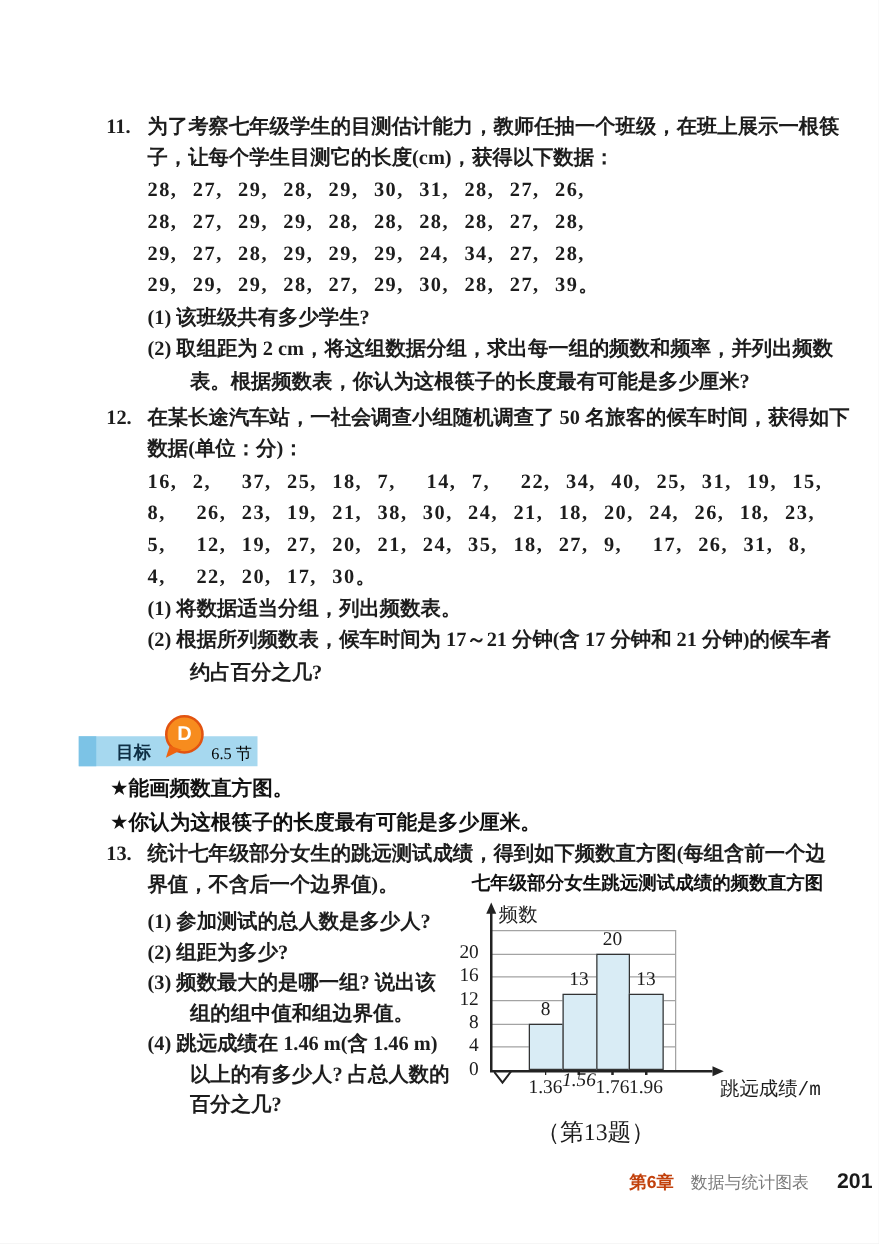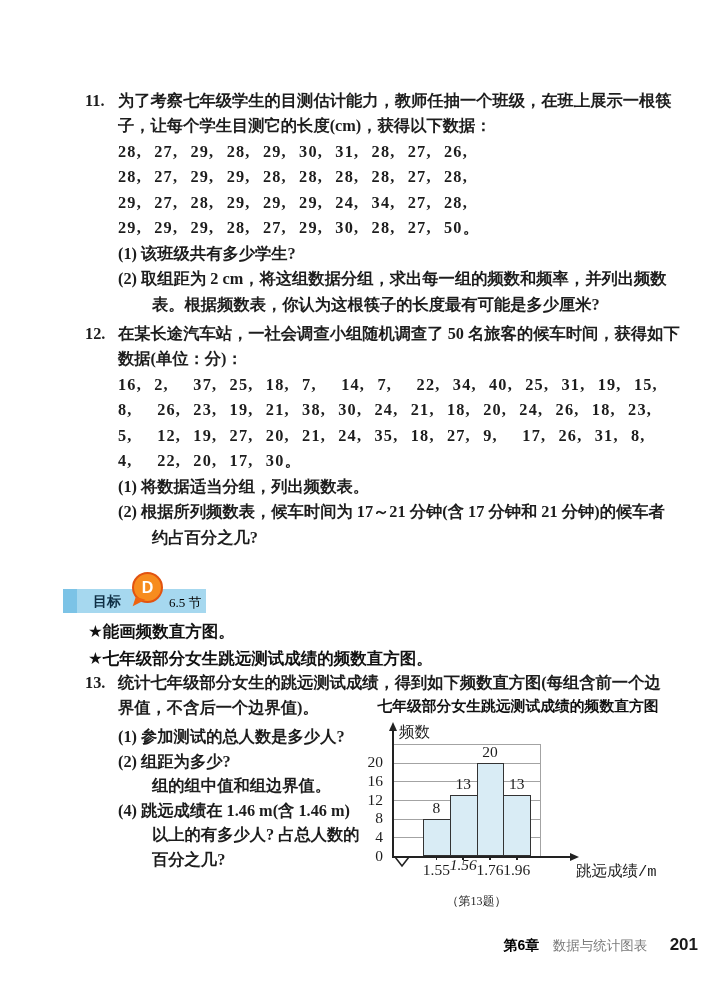--- a/index.html
+++ b/index.html
@@ -42,41 +42,41 @@
   .bar{position:absolute;background:#d9ecf5;border:1px solid #333;box-sizing:border-box;}
   .bar-label{position:absolute;text-align:center;color:#1d1d1d;}
   .ytick{position:absolute;text-align:right;color:#1d1d1d;}
   .xtick{position:absolute;text-align:center;color:#1d1d1d;}
   .midtick{position:absolute;width:1.5px;background:#222;}
   .arrow-up{position:absolute;width:0;height:0;border-left:4px solid transparent;
     border-right:4px solid transparent;border-bottom:9px solid #222;}
   .arrow-right{position:absolute;width:0;height:0;border-top:4px solid transparent;
     border-bottom:4px solid transparent;border-left:9px solid #222;}
   .axis-text{position:absolute;color:#1d1d1d;white-space:nowrap;font-family:Liberation Mono, monospace;}
-  .chart-caption{position:absolute;font-size:12px;color:#1d1d1d;white-space:nowrap;}
+  .chart-caption{position:absolute;font-size:19px;color:#1d1d1d;white-space:nowrap;}
   
   .footer{position:absolute;top:935px;right:41px;font-family:"Liberation Sans","DejaVu Sans",sans-serif;white-space:nowrap;}
-  .footer .chap{font-weight:bold;font-size:14px;color:#000000;}
+  .footer .chap{font-weight:bold;font-size:14px;color:#c2410c;}
   .footer .chap-title{font-size:13.5px;color:#7a7a7a;margin-left:9px;}
   .footer .pageno{font-weight:bold;font-size:17px;color:#1a1a1a;margin-left:18px;}
 </style>
 </head>
 <body>
 
 <div class="page">
 
   <div class="problem" style="top:88px">
     <div class="pnum">11.</div>
     <div class="pbody">
         <div class="tline i0">为了考察七年级学生的目测估计能力，教师任抽一个班级，在班上展示一根筷</div>
         <div class="tline i0">子，让每个学生目测它的长度(cm)，获得以下数据：</div>
         <div class="tline i0 pre">28, 27, 29, 28, 29, 30, 31, 28, 27, 26,</div>
         <div class="tline i0 pre">28, 27, 29, 29, 28, 28, 28, 28, 27, 28,</div>
         <div class="tline i0 pre">29, 27, 28, 29, 29, 29, 24, 34, 27, 28,</div>
-        <div class="tline i0 pre">29, 29, 29, 28, 27, 29, 30, 28, 27, 50。</div>
+        <div class="tline i0 pre">29, 29, 29, 28, 27, 29, 30, 28, 27, 39。</div>
         <div class="tline i0">(1) 该班级共有多少学生?</div>
         <div class="tline i0">(2) 取组距为 2 cm，将这组数据分组，求出每一组的频数和频率，并列出频数</div>
         <div class="tline i1">表。根据频数表，你认为这根筷子的长度最有可能是多少厘米?</div>
       </div>
   </div>
 
   <div class="problem" style="top:321px">
     <div class="pnum">12.</div>
     <div class="pbody">
         <div class="tline i0">在某长途汽车站，一社会调查小组随机调查了 50 名旅客的候车时间，获得如下</div>
@@ -96,33 +96,34 @@
     <span class="banner-label">目标</span>
     <div class="bubble">
       <span>D</span>
       <div class="bubble-tail"></div>
     </div>
     <span class="banner-section">6.5 节</span>
   </div>
 
   <div class="stars">
       <div class="tline i0">★能画频数直方图。</div>
-      <div class="tline i0">★七年级部分女生跳远测试成绩的频数直方图。</div>
+      <div class="tline i0">★你认为这根筷子的长度最有可能是多少厘米。</div>
     </div>
 
   <div class="problem" style="top:670px">
     <div class="pnum">13.</div>
     <div class="pbody">
       <div>
           <div class="tline i0">统计七年级部分女生的跳远测试成绩，得到如下频数直方图(每组含前一个边</div>
           <div class="tline i0">界值，不含后一个边界值)。</div>
         </div>
       <div class="q13" style="line-height:24.6px">
           <div class="tline i0">(1) 参加测试的总人数是多少人?</div>
           <div class="tline i0">(2) 组距为多少?</div>
+          <div class="tline i0">(3) 频数最大的是哪一组? 说出该</div>
           <div class="tline i1">组的组中值和组边界值。</div>
           <div class="tline i0">(4) 跳远成绩在 1.46 m(含 1.46 m)</div>
           <div class="tline i1">以上的有多少人? 占总人数的</div>
           <div class="tline i1">百分之几?</div>
         </div>
     </div>
   </div>
 
   <div class="chart">
     <div class="chart-title">七年级部分女生跳远测试成绩的频数直方图</div>
@@ -130,21 +131,21 @@
         <div class="gridline" style="left: 40px; width: 148px; top: 119.336px;"></div>
         <div class="gridline" style="left: 40px; width: 148px; top: 100.672px;"></div>
         <div class="gridline" style="left: 40px; width: 148px; top: 82.008px;"></div>
         <div class="gridline" style="left: 40px; width: 148px; top: 63.344px;"></div>
         <div class="gridline" style="left: 40px; width: 148px; top: 44.68px;"></div>
         <div class="gridline" style="left: 40px; width: 148px; top: 26.016px;"></div>
         <div class="gridline-v" style="left: 188px; top: 26.016px; height: 111.984px;"></div>
         <div class="bar" style="left: 71px; width: 27.8px; top: 100.672px; height: 37.328px; background: rgb(217, 236, 245);"></div>
         <div class="bar-label" style="left: 71px; width: 26.8px; top: 80.672px;">8</div>
         <div class="midtick" style="left: 83.65px; top: 138px; height: 4px;"></div>
-        <div class="xtick" style="left: 62.4px; width: 44px; top: 143px;">1.55</div>
+        <div class="xtick" style="left: 62.4px; width: 44px; top: 143px;">1.36</div>
         <div class="bar" style="left: 97.8px; width: 27.8px; top: 77.342px; height: 60.658px; background: rgb(217, 236, 245);"></div>
         <div class="bar-label" style="left: 97.8px; width: 26.8px; top: 57.342px;">13</div>
         <div class="midtick" style="left: 110.45px; top: 138px; height: 4px;"></div>
         <div class="xtick" style="left: 89.2px; width: 44px; top: 138px; font-style: italic;">1.56</div>
         <div class="bar" style="left: 124.6px; width: 27.8px; top: 44.68px; height: 93.32px; background: rgb(217, 236, 245);"></div>
         <div class="bar-label" style="left: 124.6px; width: 26.8px; top: 24.68px;">20</div>
         <div class="midtick" style="left: 137.25px; top: 138px; height: 4px;"></div>
         <div class="xtick" style="left: 116px; width: 44px; top: 143px;">1.76</div>
         <div class="bar" style="left: 151.4px; width: 27.8px; top: 77.342px; height: 60.658px; background: rgb(217, 236, 245);"></div>
         <div class="bar-label" style="left: 151.4px; width: 26.8px; top: 57.342px;">13</div>

